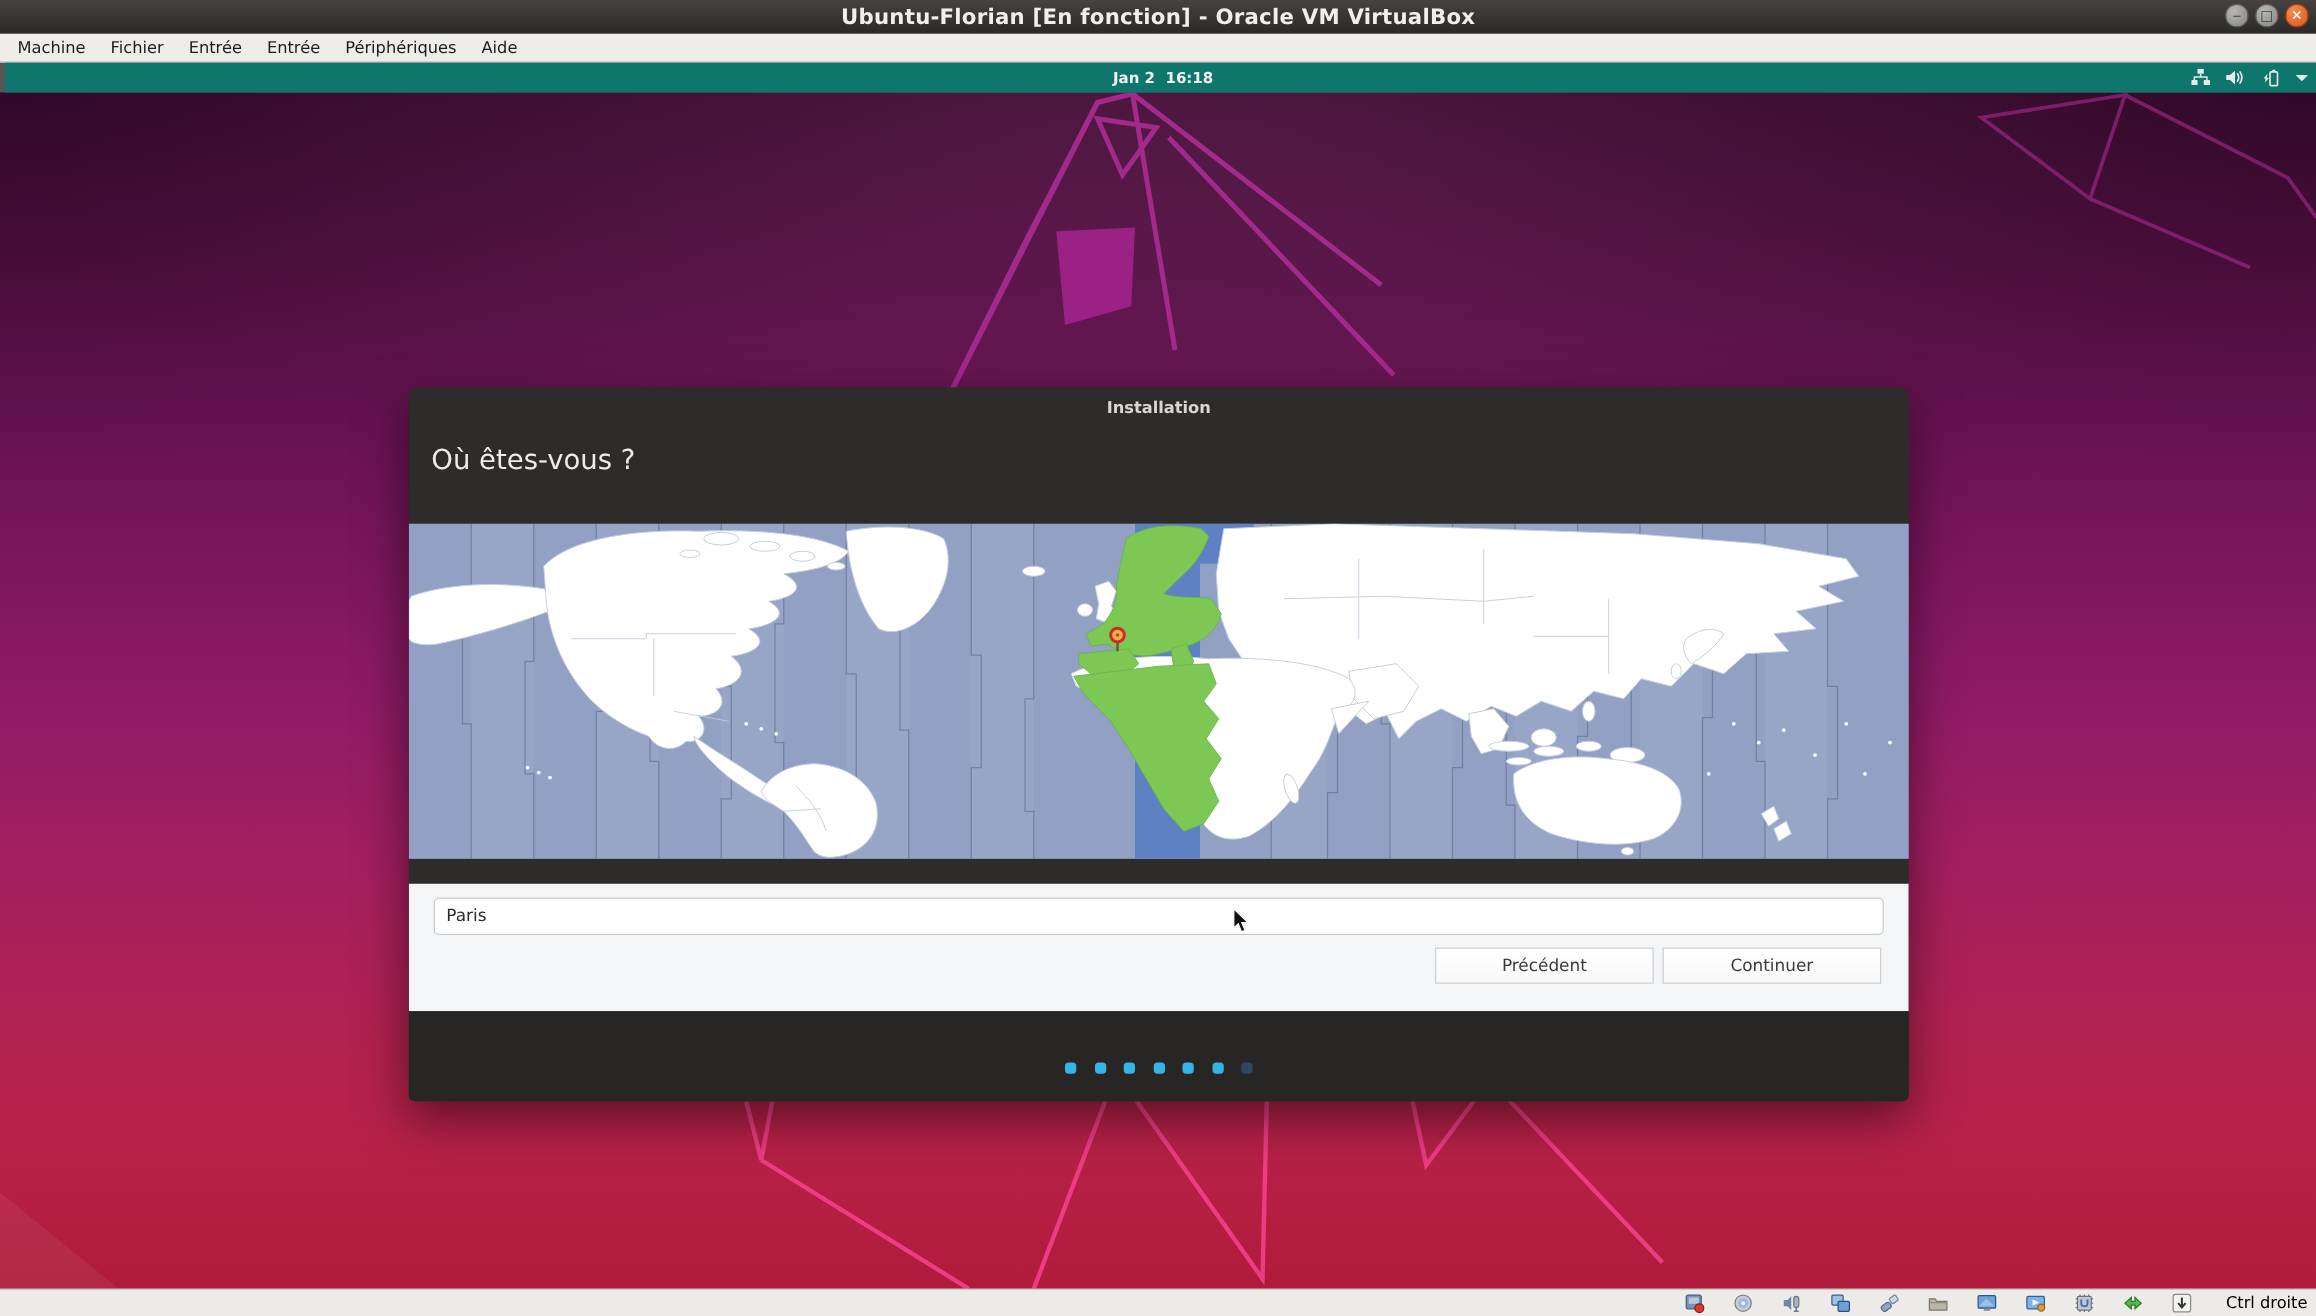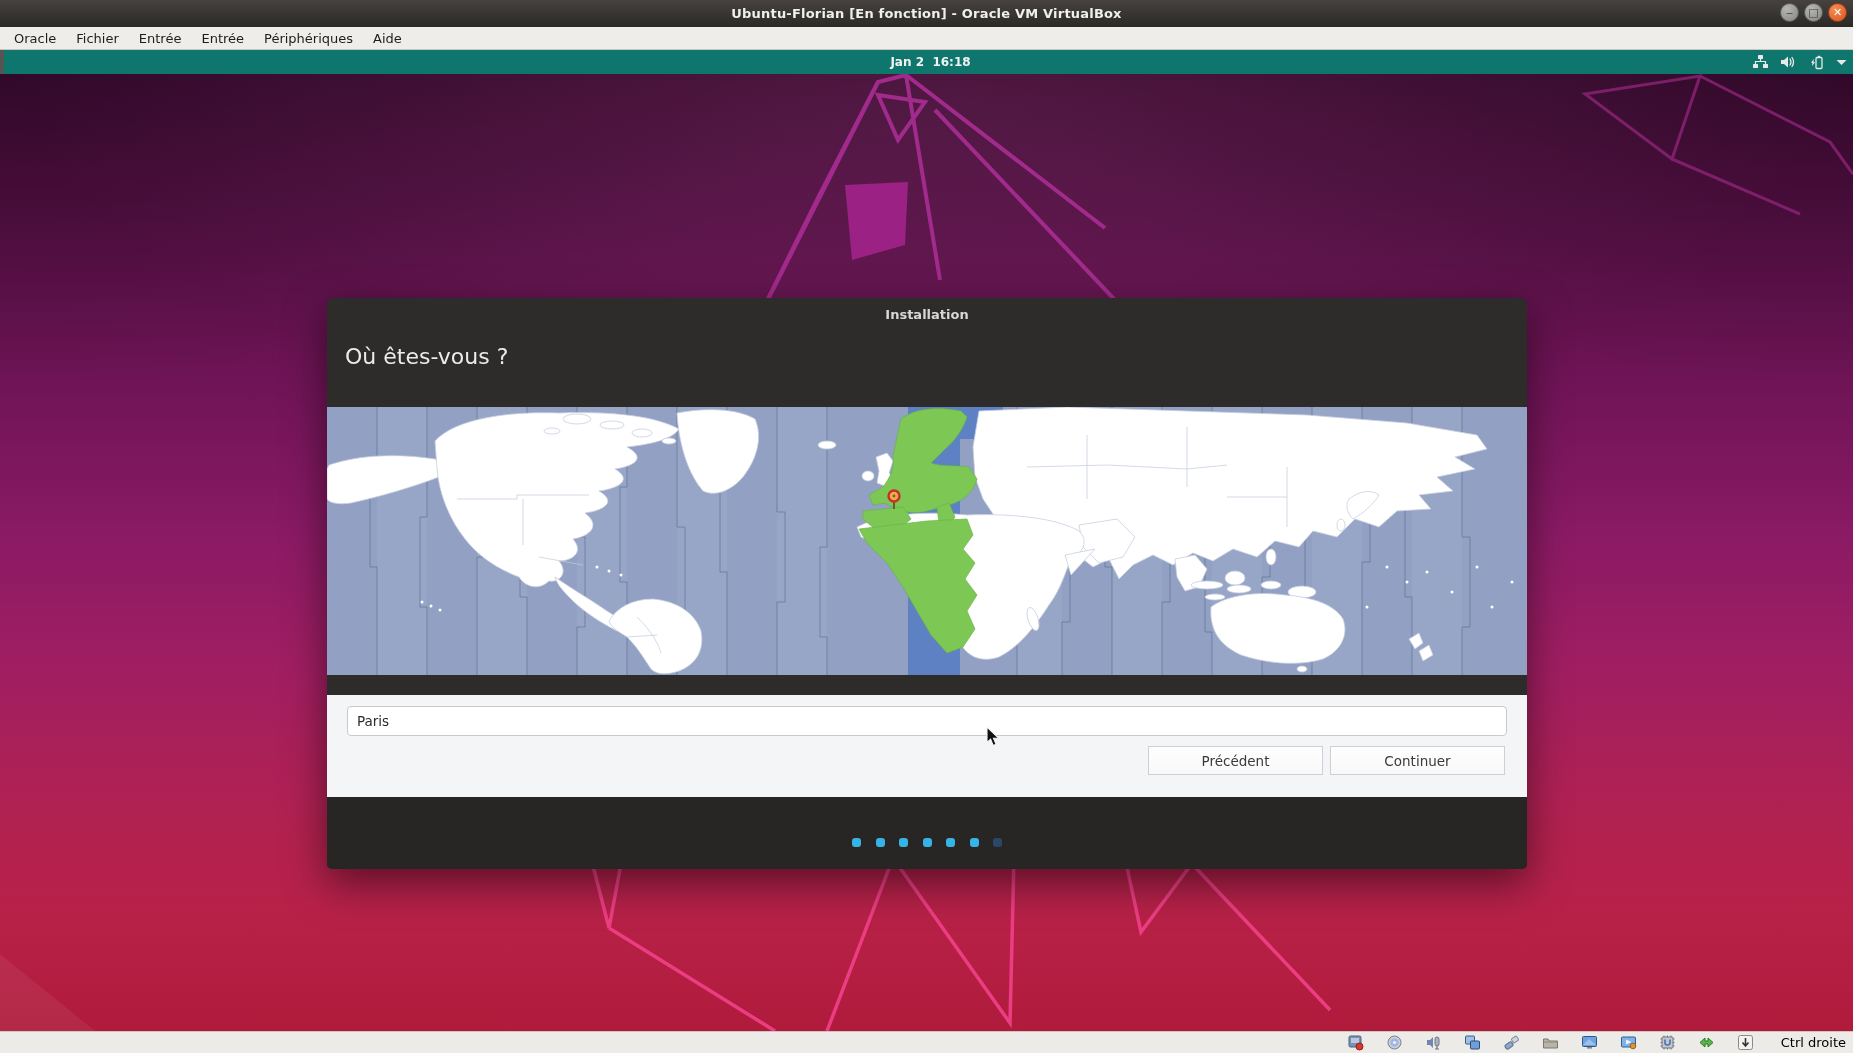--- a/index.html
+++ b/index.html
@@ -2,21 +2,21 @@
 <html><head>
 <meta charset="utf-8">
 <style>
   html,body{margin:0;padding:0;background:#555;}
   .screen{position:relative;width:1853px;height:1053px;overflow:hidden;
           font-family:"DejaVu Sans","Liberation Sans",sans-serif;}
 
   
   .vbox-titlebar{position:absolute;left:0;top:0;width:100%;height:27px;
     background:linear-gradient(#454240,#2b2927);display:flex;align-items:center;justify-content:center;}
-  .vbox-title{color:#efefec;font-size:13px;font-weight:bold;letter-spacing:.2px;}
+  .vbox-title{color:#efefec;font-size:17px;font-weight:bold;letter-spacing:.2px;}
   .win-controls{position:absolute;right:6px;top:3px;display:flex;gap:5px;}
   .win-btn{width:19px;height:19px;border-radius:50%;display:flex;align-items:center;justify-content:center;
     font-size:11px;line-height:1;color:#3c3c3c;
     background:radial-gradient(circle at 35% 30%,#b7b7b5,#848480);border:1px solid #5f5d5a;box-sizing:border-box;}
   .win-btn.close{background:radial-gradient(circle at 35% 30%,#f58d54,#d9541e);border-color:#a83c12;color:#fff;}
 
   .vbox-menubar{position:absolute;left:0;top:27px;width:100%;height:23px;background:#efede9;
     border-bottom:1px solid #c9c6c1;display:flex;align-items:center;padding-left:4px;box-sizing:border-box;}
   .menu-item{font-size:13px;color:#1d1d1d;padding:2px 10px;cursor:default;}
 
@@ -30,21 +30,21 @@
 
   .desktop{position:absolute;left:0;top:24px;width:1853px;height:957px;
     background:
       radial-gradient(70% 45% at 50% 4%, rgba(255,210,245,0.06), transparent 70%),
       radial-gradient(80% 60% at 0% 0%, rgba(10,0,15,0.30), transparent 55%),
       radial-gradient(80% 60% at 100% 0%, rgba(10,0,15,0.30), transparent 55%),
       linear-gradient(180deg,#420c35 0%,#571045 16%,#6f1456 32%,#8a1a64 48%,#a01e62 62%,#b02153 76%,#b82147 88%,#b01b3c 100%);}
   .desktop svg.art{position:absolute;left:0;top:0;}
 
   
-  .installer{position:absolute;left:327px;top:224px;width:1200px;height:571px;z-index:10;
+  .installer{position:absolute;left:327px;top:236px;width:1200px;height:571px;z-index:10;
     border-radius:7px 7px 5px 5px;box-shadow:0 14px 40px rgba(0,0,0,.5);overflow:hidden;background:#2e2b2b;}
   .inst-header{position:relative;height:109px;background:#2e2b2b;}
   .inst-title{position:absolute;left:0;right:0;top:9px;text-align:center;
     color:#d9d7d5;font-size:13px;font-weight:bold;}
   .inst-heading{position:absolute;left:18px;top:46px;color:#edebe9;font-size:22px;font-weight:400;}
   .inst-map{position:relative;height:268px;background:#91a0c3;}
   .inst-light{position:relative;height:102px;background:#f4f5f6;margin-top:20px;}
   .tz-input{position:absolute;left:20px;top:11px;width:1160px;height:30px;box-sizing:border-box;
     background:#fff;border:1px solid #c9cace;border-radius:4px;padding:0 9px;
     font-family:inherit;font-size:13.5px;color:#2b2b2b;outline:none;}
@@ -75,21 +75,21 @@
   <div class="vbox-titlebar">
     <span class="vbox-title">Ubuntu-Florian [En fonction] - Oracle VM VirtualBox</span>
     <div class="win-controls">
       <div class="win-btn">‒</div>
       <div class="win-btn">□</div>
       <div class="win-btn close">✕</div>
     </div>
   </div>
 
   <div class="vbox-menubar">
-      <span class="menu-item">Oracle</span>
+      <span class="menu-item">Machine</span>
       <span class="menu-item">Fichier</span>
       <span class="menu-item">Entrée</span>
       <span class="menu-item">Entrée</span>
       <span class="menu-item">Périphériques</span>
       <span class="menu-item">Aide</span>
     </div>
 
   <div class="guest">
 
     <div class="gnome-topbar">

